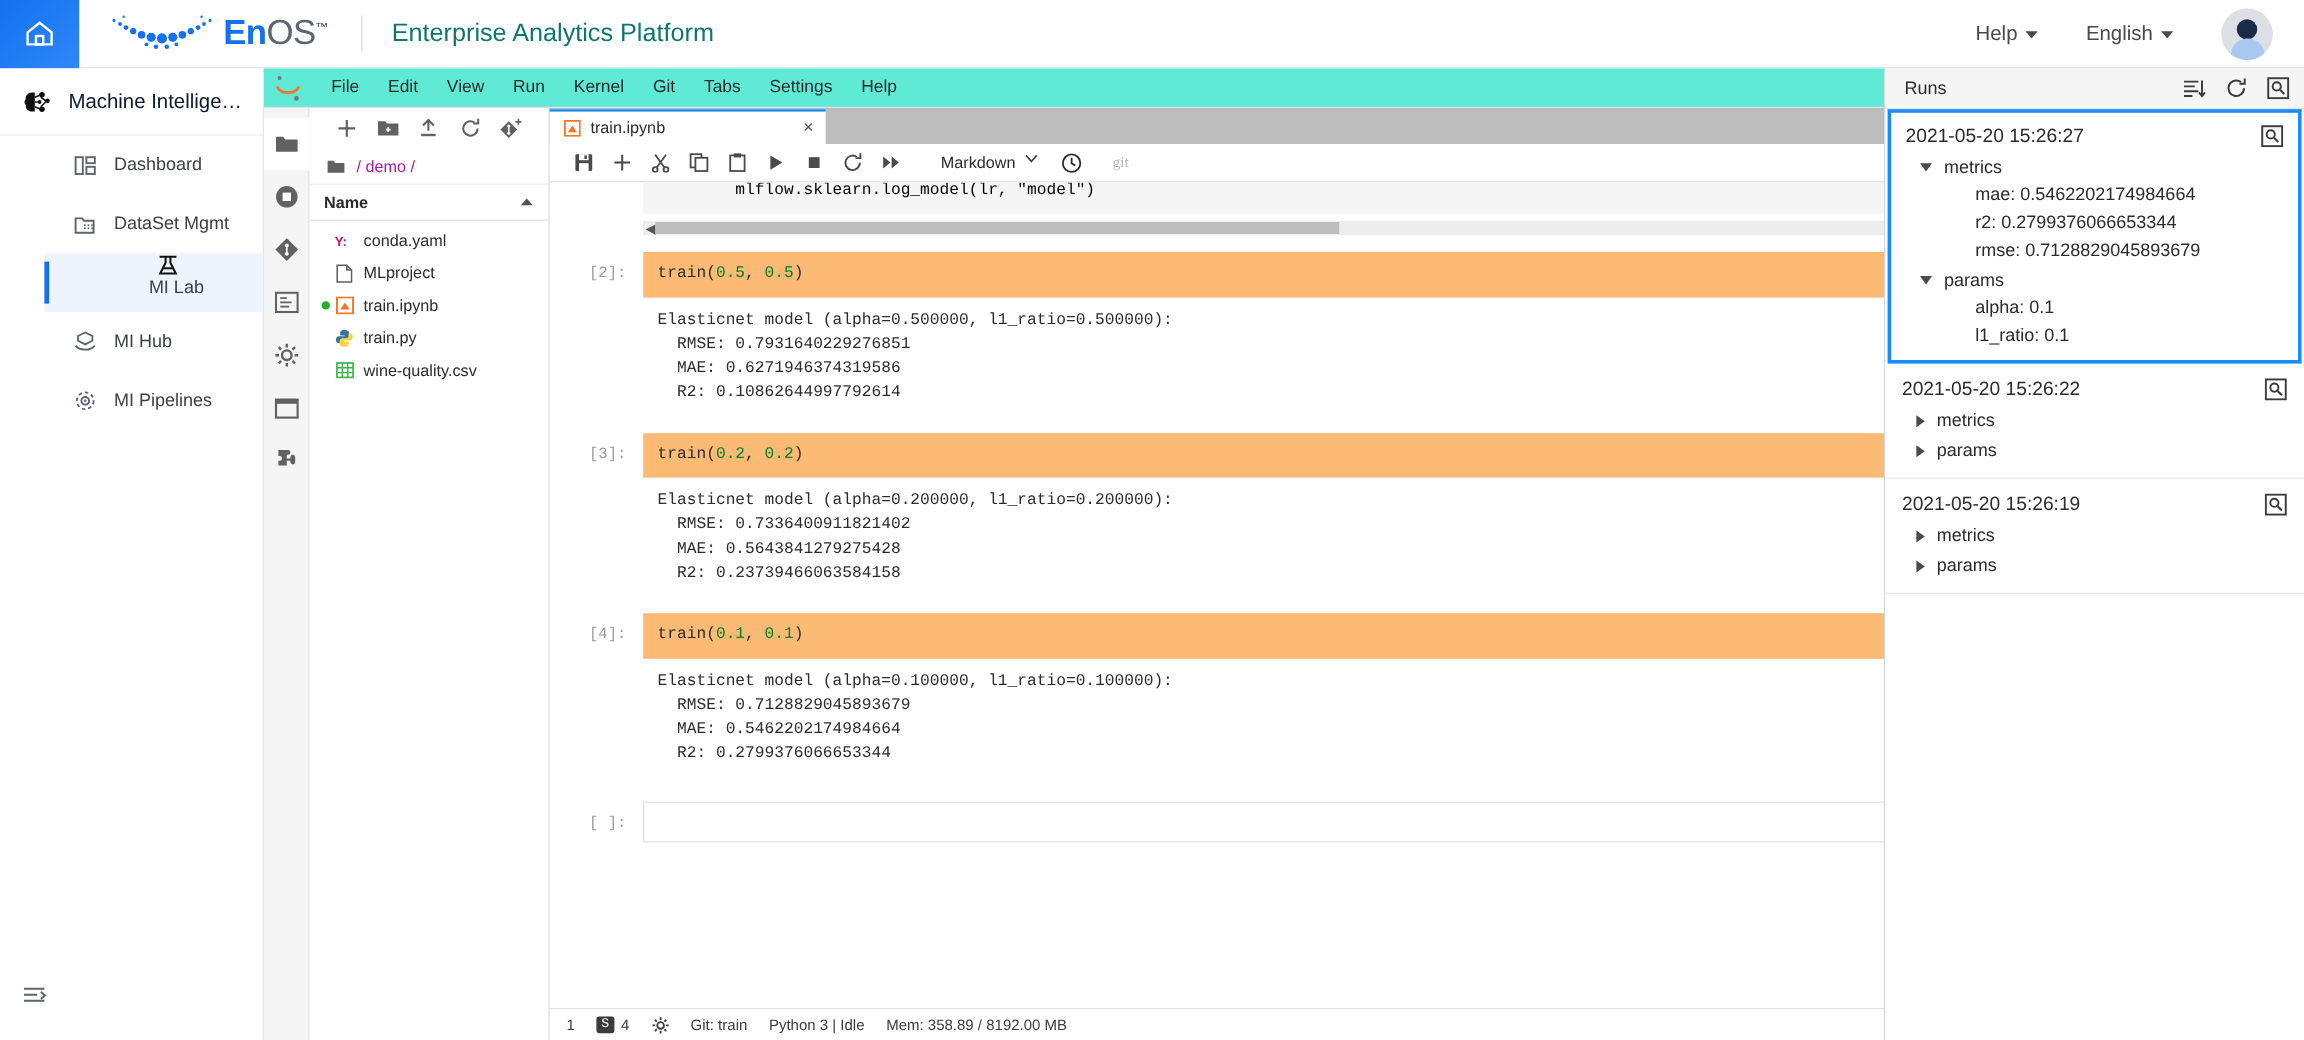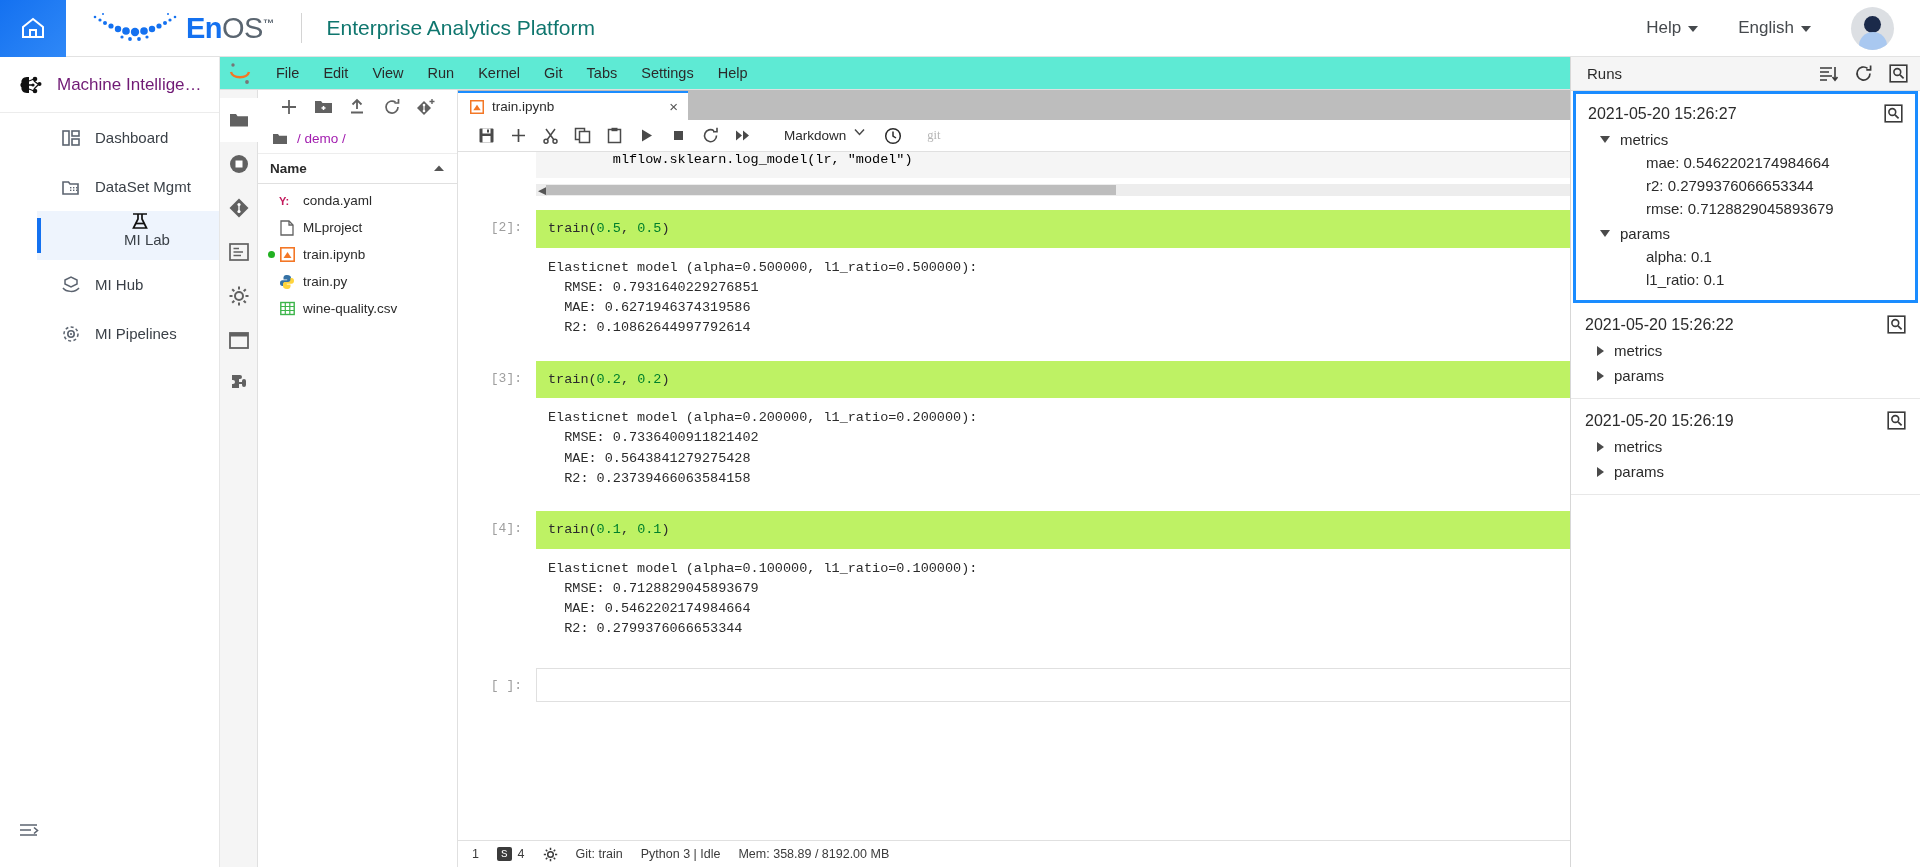--- a/index.html
+++ b/index.html
@@ -43,21 +43,21 @@
 
   
   .left-nav {
     position: absolute; top: 57px; left: 0; width: 220px; height: 810px;
     background: #ffffff; border-right: 1px solid #e6e6e6;
   }
   .ln-brand {
     height: 56px; display:flex; align-items:center; padding-left: 18px;
     border-bottom: 1px solid #ececec;
   }
-  .ln-brand-text { font-size: 17px; color: #701a75; margin-left: 13px; white-space: nowrap; overflow: hidden; text-overflow: ellipsis; max-width: 150px;}
+  .ln-brand-text { font-size: 17px; color: #0f172a; margin-left: 13px; white-space: nowrap; overflow: hidden; text-overflow: ellipsis; max-width: 150px;}
   .ln-item {
     height: 49px; display: flex; align-items: center; padding-left: 24px;
     font-size: 15px; color: #3b4148; cursor: pointer; position: relative; margin-left: 37px;
   }
   .ln-item .ln-label { margin-left: 14px; }
   .ln-item.active { background: #eef4fd; flex-direction: column; }
   .ln-item.active::before {
     content:""; position:absolute; left:0; top:7px; width:4px; height:35px; background:#1471f0;
   }
   .ln-bottom {
@@ -127,21 +127,21 @@
 
   .nb-scroll { flex:1; background:#fff; overflow:hidden; position:relative; display:flex;}
   .nb-inner { flex:1; padding: 0 0 0 0; position:relative; overflow:hidden;}
   .nb-vscroll { width:14px; background:#fff; position:relative; }
   .nb-vthumb { position:absolute; right:2px; top:100px; width:9px; height:430px; background:#c4c4c4; border-radius:1px;}
   .nb-vtri { position:absolute; right:3px; top:4px; }
 
   .cell { display:flex; margin-top: 2px; }
   .prompt { width: 78px; text-align:right; padding-right: 14px; font-family:"Liberation Mono",monospace; font-size:13px; color:#9e9e9e; padding-top: 10px; flex:0 0 78px;}
   .cell-input {
-    flex:1; background:#bef264; border-left:none; padding: 9px 12px;
+    flex:1; background:#fdba74; border-left:none; padding: 9px 12px;
     font-family:"Liberation Mono",monospace; font-size:13.5px; color:#2b2b2b; line-height:1.45;
     margin-right: 24px; white-space: pre;
   }
   .cell-input.empty { min-height: 34px; background:#fff; border:1px solid #e0e0e0;}
   .num { color: #00802b; }
   .cell-output {
     flex:1; padding: 8px 12px 10px 12px; font-family:"Liberation Mono",monospace;
     font-size:13.5px; color:#2b2b2b; line-height:1.5; white-space:pre; margin-right:24px;
   }
   .topcell { display:flex; }

